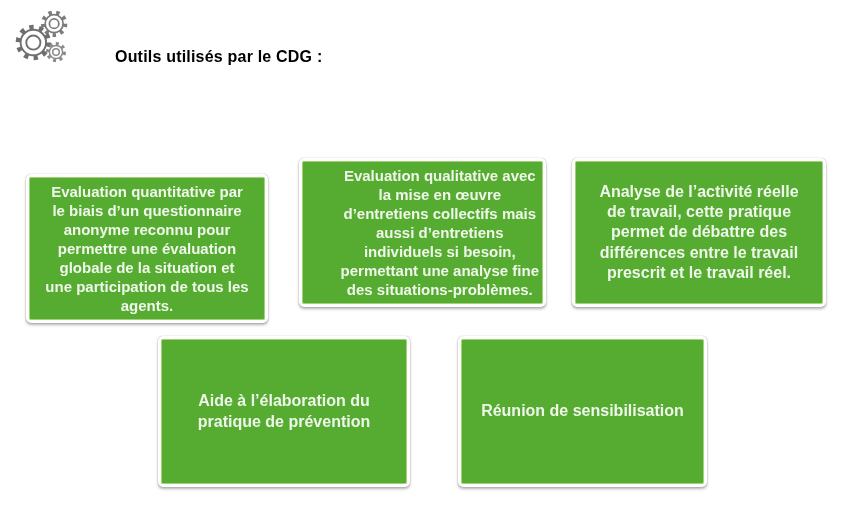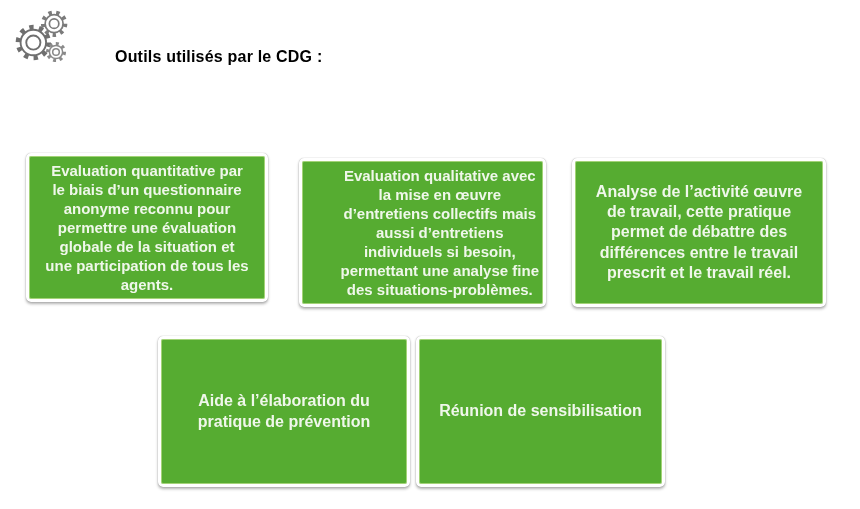--- a/index.html
+++ b/index.html
@@ -43,25 +43,25 @@
     justify-content: center;
     text-align: center;
     padding: 3px 4px;
   }
   .box-text {
     color: var(--box-text, #EFF7EA);
     font-weight: 700;
     white-space: pre-line;
     line-height: 1.27;
   }
-  .box-1 { left: 26px;  top: 153px; width: 242px; height: 149px; }
+  .box-1 { left: 26px;  top: 174px; width: 242px; height: 149px; }
   .box-2 { left: 299px; top: 158px; width: 247px; height: 149px; justify-content: flex-end; }
   .box-3 { left: 572px; top: 158px; width: 254px; height: 149px; }
   .box-4 { left: 158px; top: 336px; width: 252px; height: 151px; }
-  .box-5 { left: 416px; top: 336px; width: 249px; height: 151px; }
+  .box-5 { left: 458px; top: 336px; width: 249px; height: 151px; }
   .box-1 .box-text, .box-2 .box-text { font-size: 15px; }
   .box-3 .box-text { font-size: 16px; }
   .box-4 .box-text, .box-5 .box-text { font-size: 16px; }
 </style>
 </head>
 <body>
 
 <div class="canvas">
 
   <svg class="gears" viewBox="0 0 72 72" aria-hidden="true">
@@ -99,21 +99,21 @@
   <div class="box box-2">
     <div class="box-text">Evaluation qualitative avec
 la mise en œuvre
 d’entretiens collectifs mais
 aussi d’entretiens
 individuels si besoin,
 permettant une analyse fine
 des situations-problèmes.</div>
   </div>
   <div class="box box-3">
-    <div class="box-text">Analyse de l’activité œuvre
+    <div class="box-text">Analyse de l’activité réelle
 de travail, cette pratique
 permet de débattre des
 différences entre le travail
 prescrit et le travail réel.</div>
   </div>
 
   <div class="box box-4">
     <div class="box-text">Aide à l’élaboration du
 pratique de prévention</div>
   </div>

